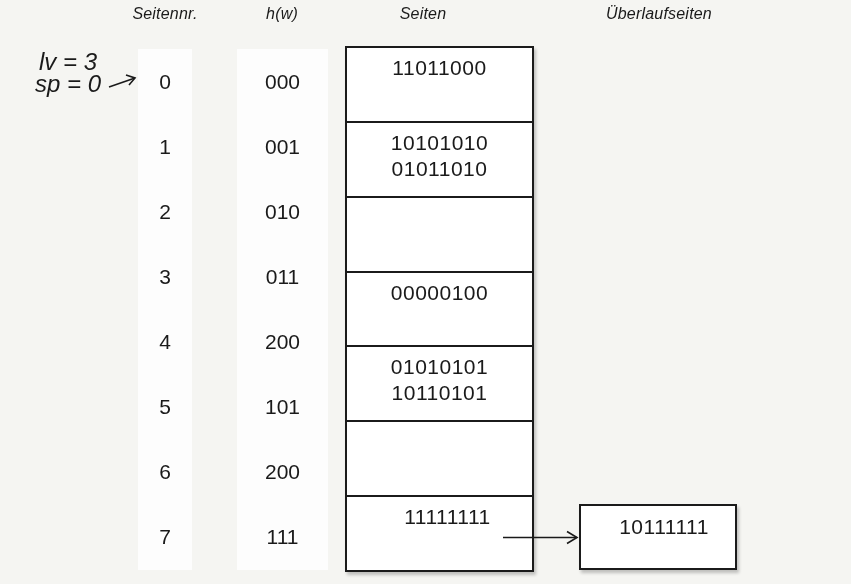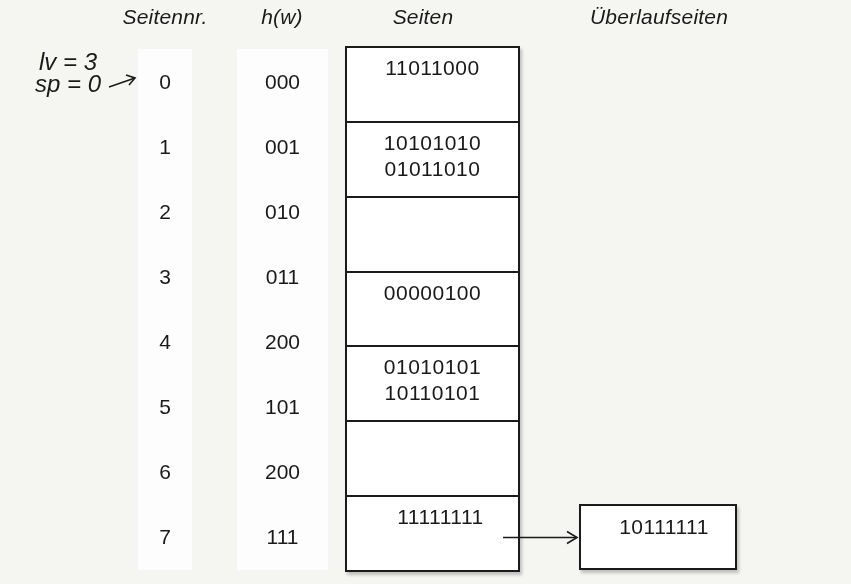--- a/index.html
+++ b/index.html
@@ -14,21 +14,21 @@
     position: relative;
     width: 851px;
     height: 584px;
   }
   .hdr {
     position: absolute;
     top: 5px;
     width: 160px;
     text-align: center;
     font-style: italic;
-    font-size: 21px;
+    font-size: 16px;
     letter-spacing: 0.2px;
   }
   .hdr-seitennr  { left: 85px;  }
   .hdr-hw        { left: 202px; }
   .hdr-seiten    { left: 343px; }
   .hdr-ueberlauf { left: 579px; }
 
   .annot {
     position: absolute;
     left: 26px;
@@ -62,21 +62,21 @@
     display: flex;
     align-items: center;
     justify-content: center;
     font-size: 21px;
   }
 
   .mainbox {
     position: absolute;
     left: 345px;
     top: 46px;
-    width: 175px;
+    width: 189px;
     height: 526px;
     background: #ffffff;
     border: 2px solid #1b1b1b;
     box-shadow: 2px 3px 3px rgba(0,0,0,0.22);
     display: flex;
     flex-direction: column;
   }
   .cell {
     flex: 1;
     border-bottom: 2px solid #1b1b1b;

